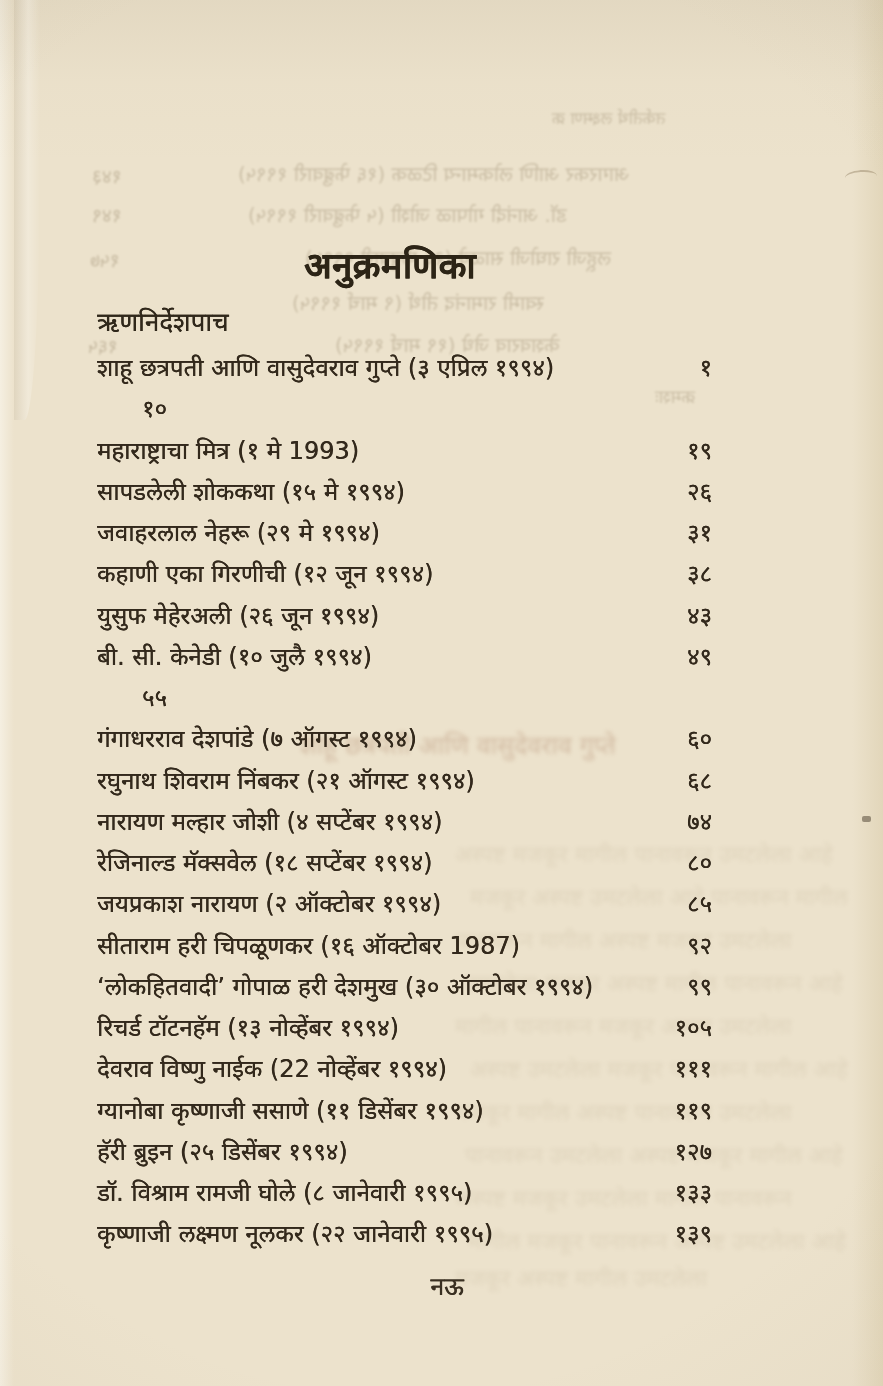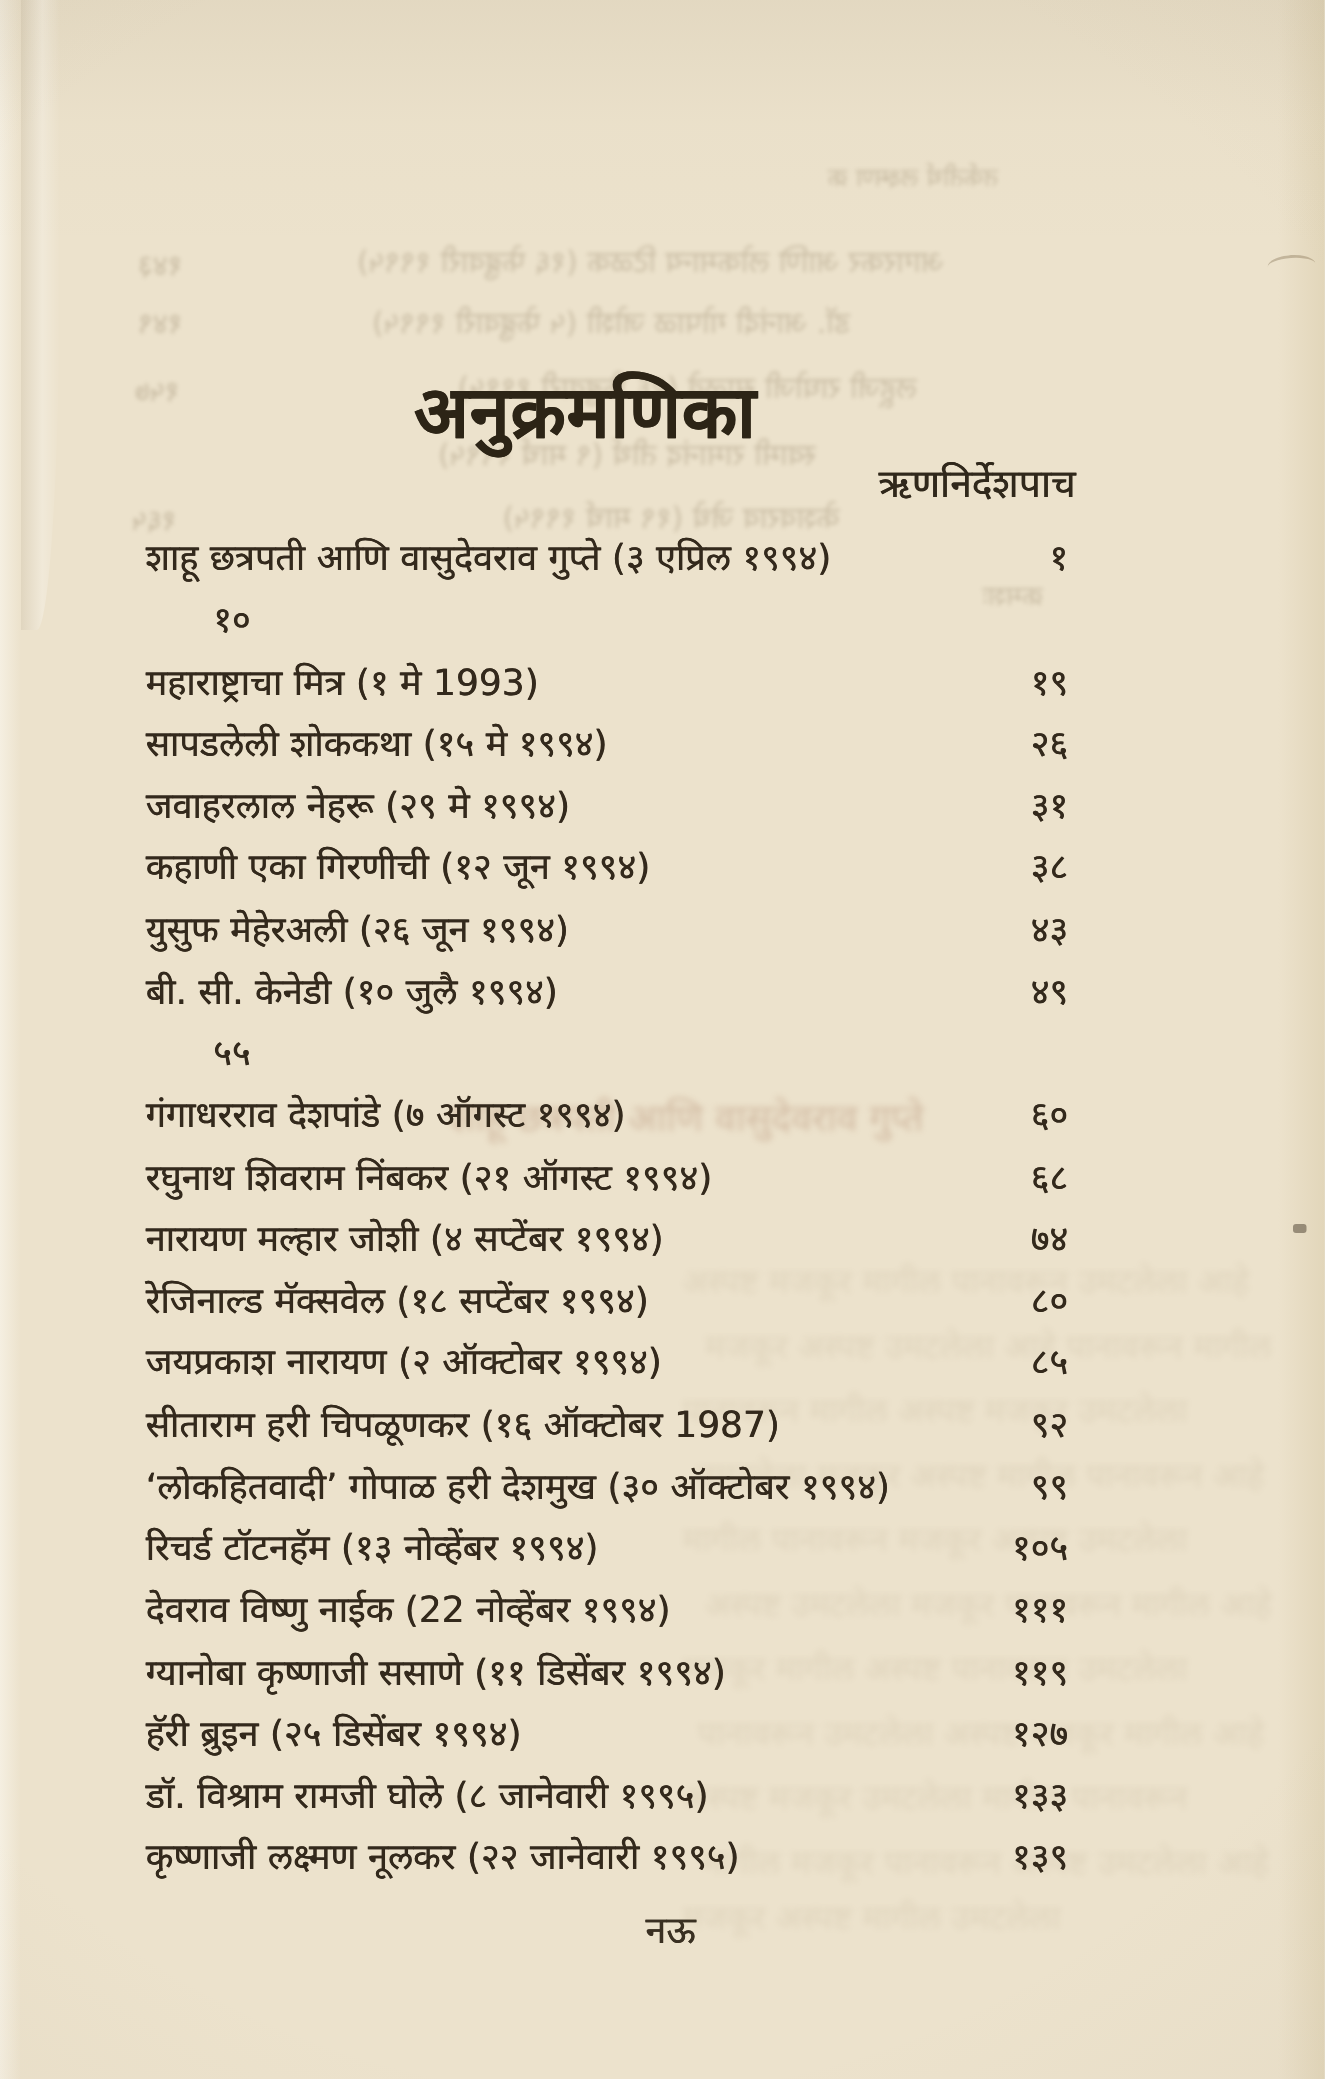--- a/index.html
+++ b/index.html
@@ -19,35 +19,35 @@
   }
   
   .crease{
     position:absolute;left:14px;top:0;width:26px;height:420px;
     background:linear-gradient(to right, rgba(120,105,80,0.10), rgba(255,255,255,0.25) 55%, rgba(0,0,0,0));
     border-radius:0 0 60% 0;
     pointer-events:none;
   }
   .title{
     position:absolute;top:240px;left:0;width:780px;
-    text-align:center;font-size:48px;font-weight:bold;
+    text-align:center;font-size:36px;font-weight:bold;
     letter-spacing:0.5px;color:#2c2416;margin:0;
     text-shadow:0.4px 0 0 currentColor;
   }
   .header-row{
     position:absolute;top:303px;left:97px;width:620px;
-    display:flex;justify-content:flex-end;align-items:baseline;
+    display:flex;justify-content:flex-start;align-items:baseline;
     font-size:26px;font-weight:500;color:#30281b;
     text-shadow:0.35px 0 0 currentColor;
   }
   .entries{
     position:absolute;top:350px;left:97px;width:615px;
   }
   .toc-row{
-    height:41.25px;display:flex;justify-content:space-between;align-items:center;
+    height:41.25px;display:flex;justify-content:space-between;align-items:flex-start;
     font-size:24px;white-space:nowrap;color:#33291c;
     text-shadow:0.3px 0 0 currentColor;
   }
   .toc-title{overflow:visible;}
   .toc-page{min-width:70px;text-align:right;}
   .footer{
     position:absolute;top:1268px;left:97px;width:700px;
     text-align:center;font-size:25px;color:#3a3022;
     text-shadow:0.3px 0 0 currentColor;
   }

